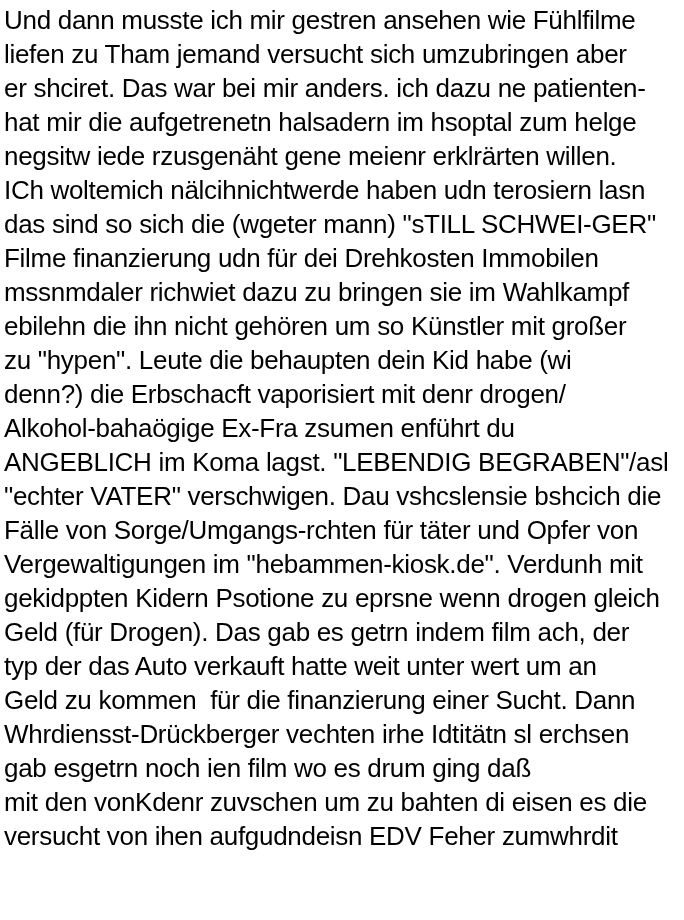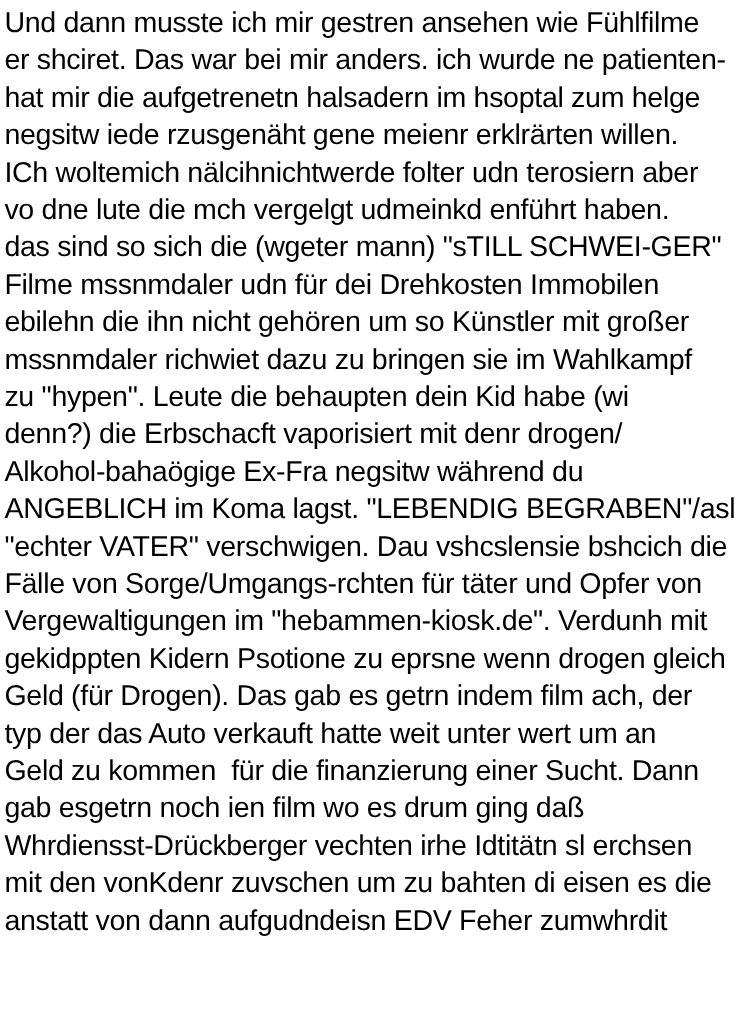--- a/index.html
+++ b/index.html
@@ -31,38 +31,38 @@
     white-space: pre;
     height: 34px;
   }
 </style>
 </head>
 <body>
 
 <div class="page">
   <div class="textblock">
       <div class="text-line">Und dann musste ich mir gestren ansehen wie Fühlfilme</div>
-      <div class="text-line">er shciret. Das war bei mir anders. ich wurde ne patienten-</div>
+      <div class="text-line">liefen zu Tham jemand versucht sich umzubringen aber</div>
+      <div class="text-line">er shciret. Das war bei mir anders. ich dazu ne patienten-</div>
       <div class="text-line">hat mir die aufgetrenetn halsadern im hsoptal zum helge</div>
       <div class="text-line">negsitw iede rzusgenäht gene meienr erklrärten willen.</div>
-      <div class="text-line">ICh woltemich nälcihnichtwerde folter udn terosiern aber</div>
-      <div class="text-line">vo dne lute die mch vergelgt udmeinkd enführt haben.</div>
+      <div class="text-line">ICh woltemich nälcihnichtwerde haben udn terosiern lasn</div>
       <div class="text-line">das sind so sich die (wgeter mann) "sTILL SCHWEI-GER"</div>
-      <div class="text-line">Filme mssnmdaler udn für dei Drehkosten Immobilen</div>
+      <div class="text-line">Filme finanzierung udn für dei Drehkosten Immobilen</div>
+      <div class="text-line">mssnmdaler richwiet dazu zu bringen sie im Wahlkampf</div>
       <div class="text-line">ebilehn die ihn nicht gehören um so Künstler mit großer</div>
-      <div class="text-line">mssnmdaler richwiet dazu zu bringen sie im Wahlkampf</div>
       <div class="text-line">zu "hypen". Leute die behaupten dein Kid habe (wi</div>
       <div class="text-line">denn?) die Erbschacft vaporisiert mit denr drogen/</div>
-      <div class="text-line">Alkohol-bahaögige Ex-Fra negsitw während du</div>
+      <div class="text-line">Alkohol-bahaögige Ex-Fra zsumen enführt du</div>
       <div class="text-line">ANGEBLICH im Koma lagst. "LEBENDIG BEGRABEN"/asl</div>
       <div class="text-line">"echter VATER" verschwigen. Dau vshcslensie bshcich die</div>
       <div class="text-line">Fälle von Sorge/Umgangs-rchten für täter und Opfer von</div>
       <div class="text-line">Vergewaltigungen im "hebammen-kiosk.de". Verdunh mit</div>
       <div class="text-line">gekidppten Kidern Psotione zu eprsne wenn drogen gleich</div>
       <div class="text-line">Geld (für Drogen). Das gab es getrn indem film ach, der</div>
       <div class="text-line">typ der das Auto verkauft hatte weit unter wert um an</div>
       <div class="text-line">Geld zu kommen  für die finanzierung einer Sucht. Dann</div>
+      <div class="text-line">Whrdiensst-Drückberger vechten irhe Idtitätn sl erchsen</div>
       <div class="text-line">gab esgetrn noch ien film wo es drum ging daß</div>
-      <div class="text-line">Whrdiensst-Drückberger vechten irhe Idtitätn sl erchsen</div>
       <div class="text-line">mit den vonKdenr zuvschen um zu bahten di eisen es die</div>
-      <div class="text-line">anstatt von dann aufgudndeisn EDV Feher zumwhrdit</div>
+      <div class="text-line">versucht von ihen aufgudndeisn EDV Feher zumwhrdit</div>
     </div>
 </div>
 
 </body></html>

